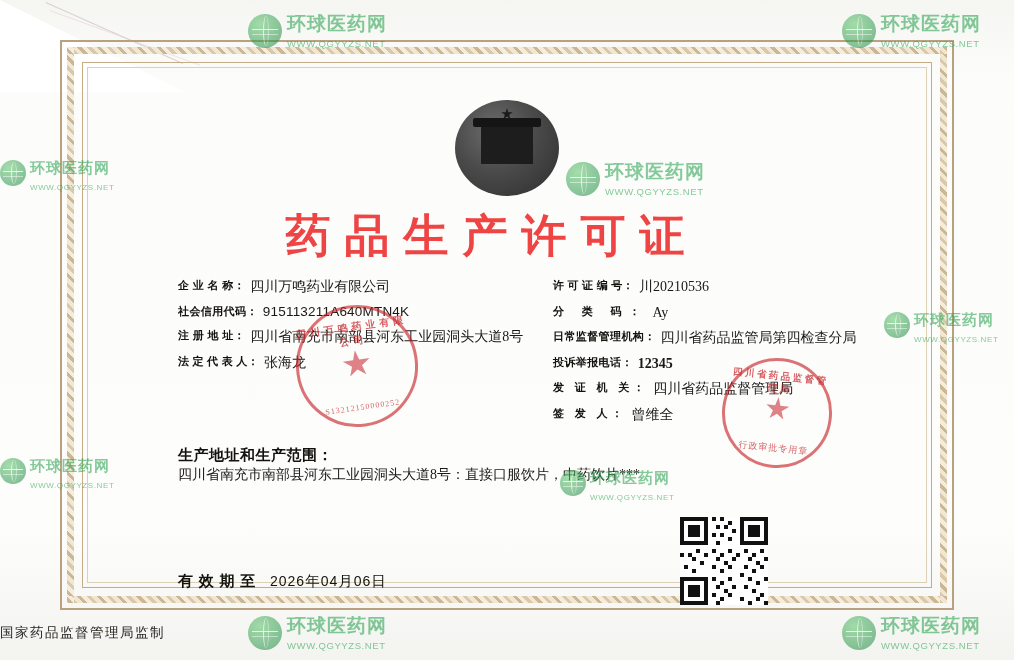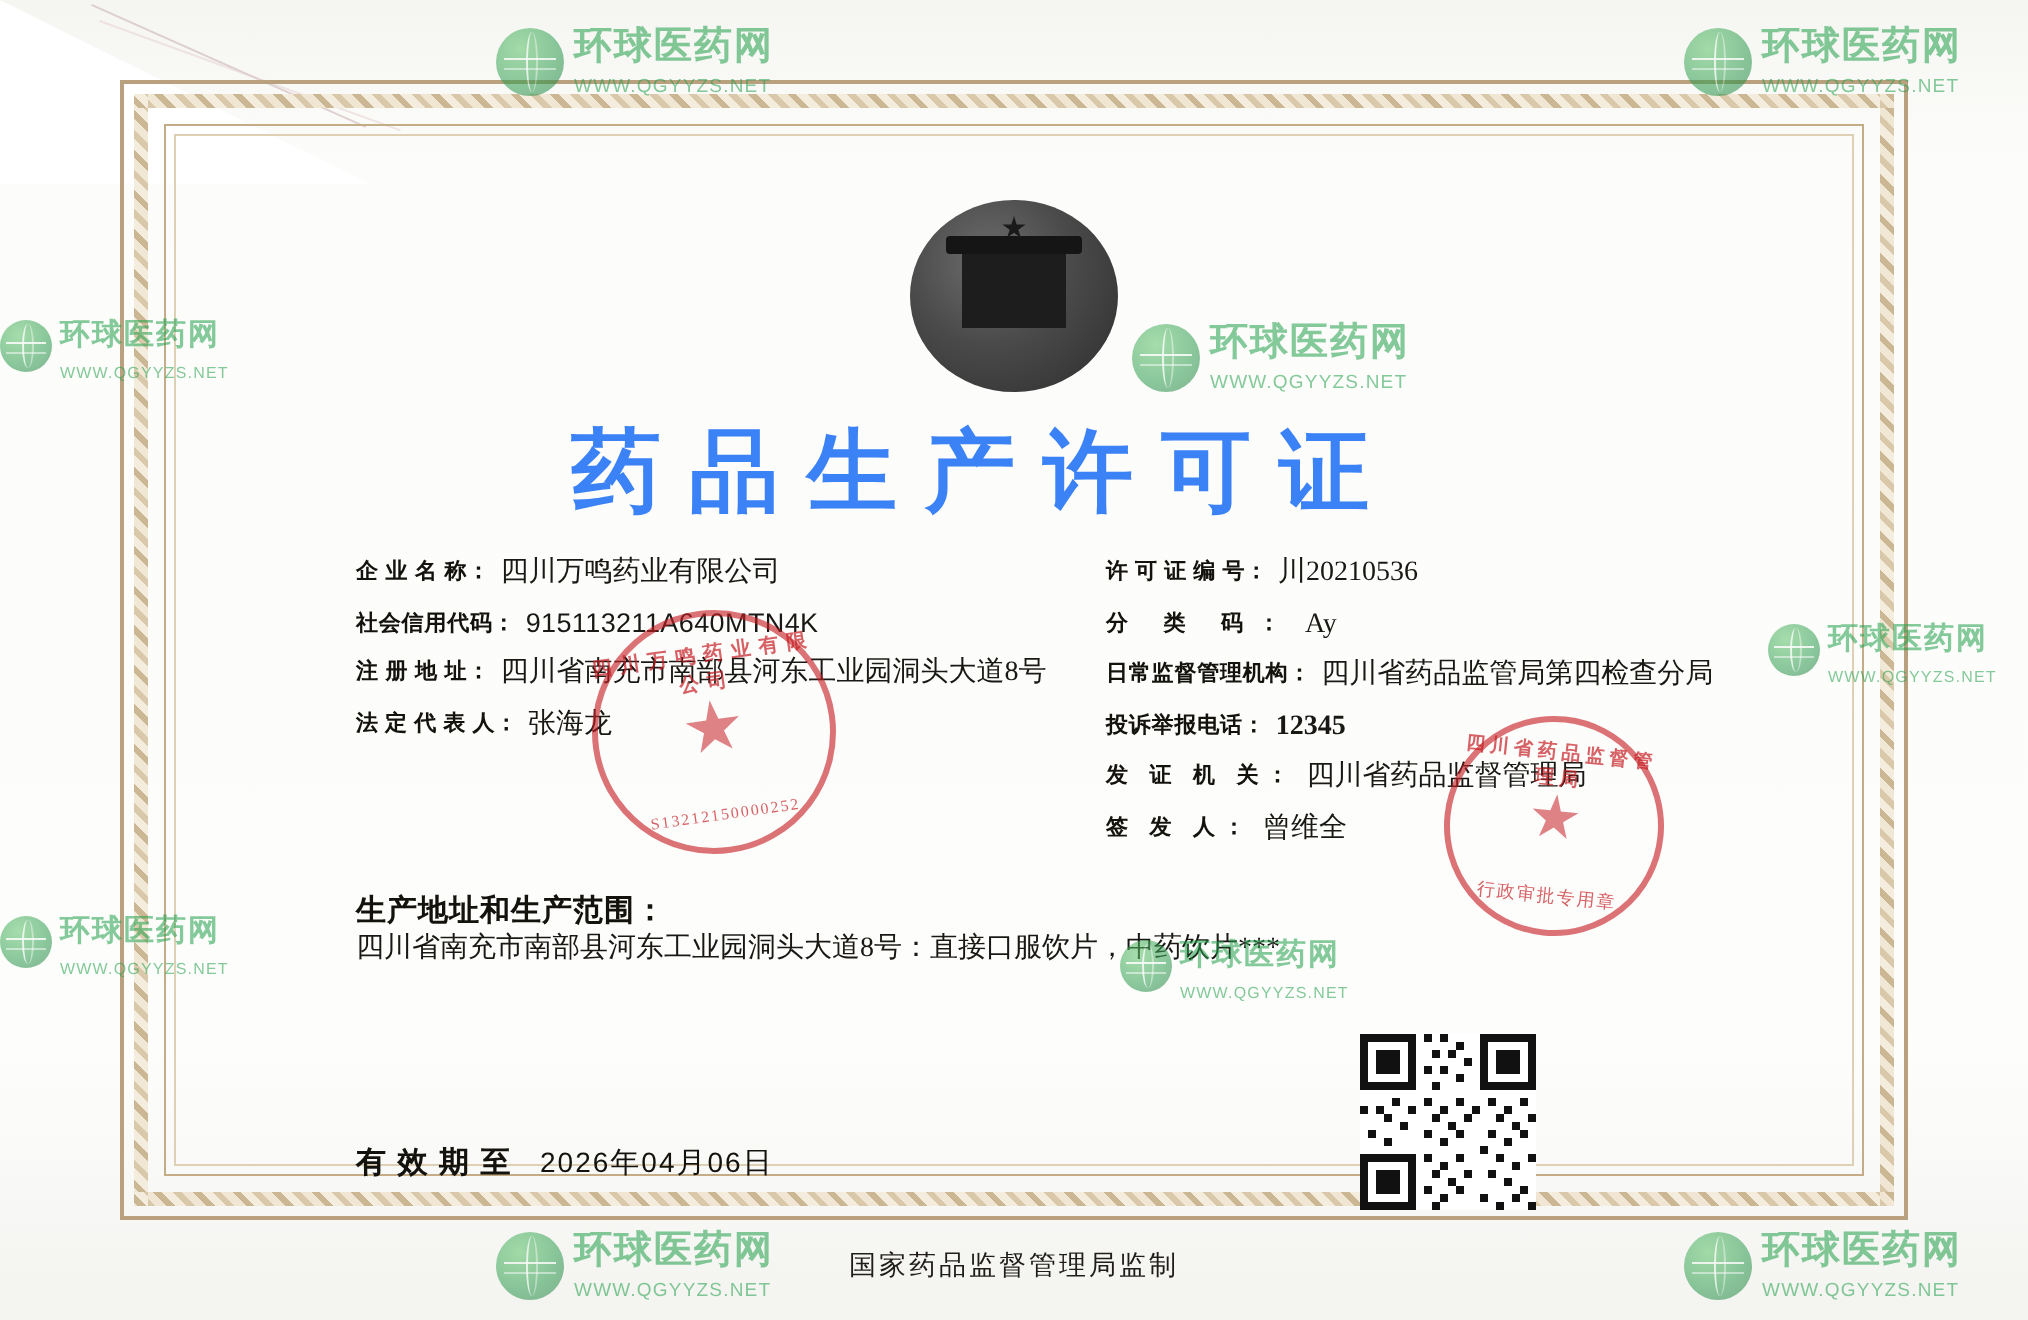--- a/index.html
+++ b/index.html
@@ -134,21 +134,21 @@
 
   
   .title {
     position: absolute;
     left: 0; top: 206px;
     width: 970px;
     text-align: center;
     font-size: 45px;
     letter-spacing: 14px;
     font-weight: bold;
-    color: #3b82f6;
+    color: #ef4444;
     font-family: "DejaVu Serif", "Liberation Serif", serif;
     text-indent: 14px;
   }
 
   
   .col-left {
     position: absolute;
     left: 178px; top: 278px;
     width: 360px;
   }
@@ -227,21 +227,20 @@
     font-family: "Liberation Sans", sans-serif;
     font-size: 14px;
   }
   .validity .issue { font-size: 14.5px; letter-spacing: 1px; }
 
   
   .footer {
     position: absolute;
     left: 0; top: 624px;
     width: 1014px;
-    text-align: center;
     font-size: 13.5px;
     color: #201d18;
     letter-spacing: 1.5px;
   }
 
   
   .seal {
     position: absolute;
     border-radius: 50%;
     border: 3px solid rgba(198, 30, 36, .62);

